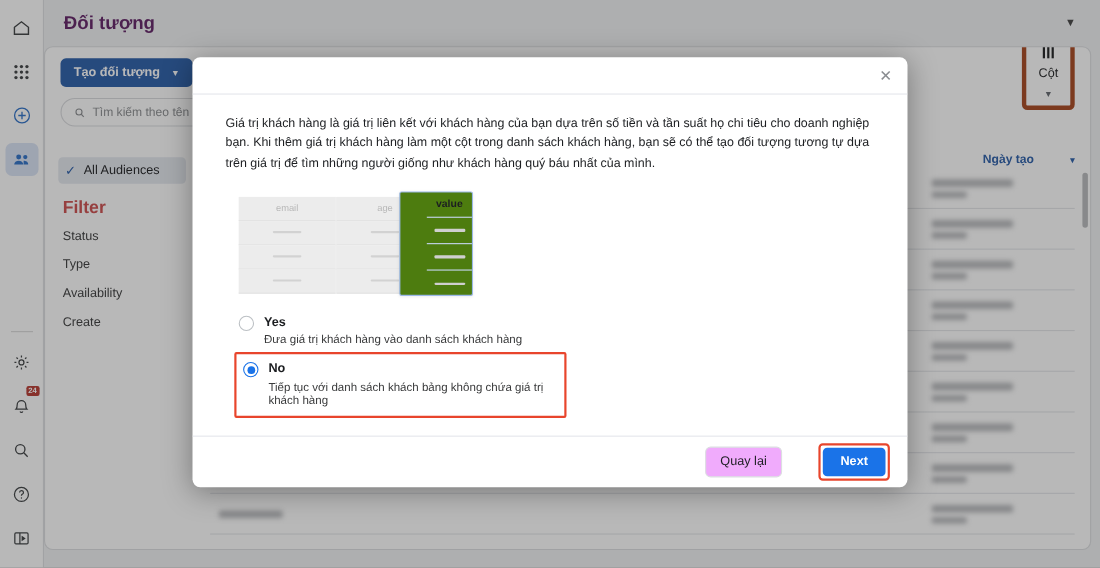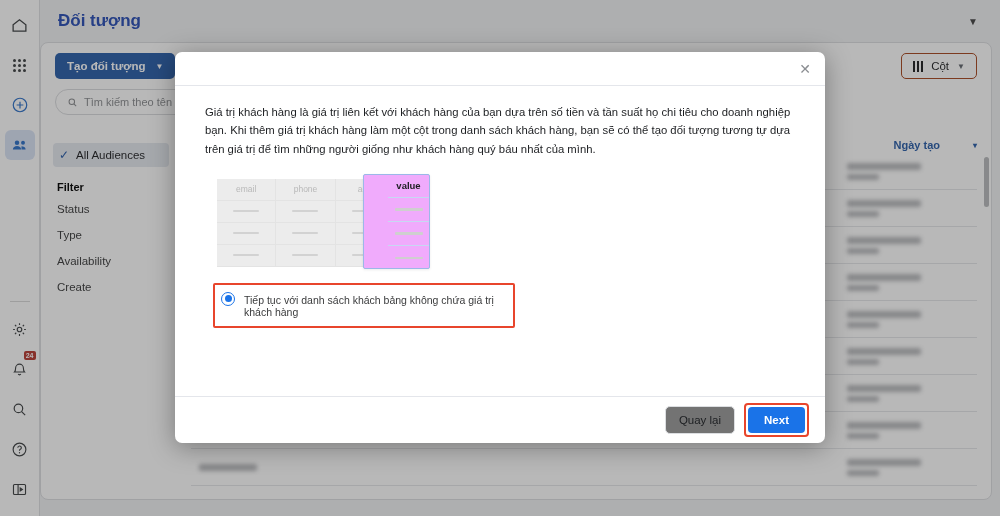--- a/index.html
+++ b/index.html
@@ -38,38 +38,38 @@
   }
   .dots { display:grid; grid-template-columns:repeat(3,3px); gap:2px; }
   .dots i { width:3px; height:3px; background:#3c4043; border-radius:50%; display:block; }
 
   
   #top-bar {
     position:absolute; left:40px; top:0; right:0; height:42px;
     background:#f0f2f5;
     display:flex; align-items:center;
   }
-  #page-title { font-size:17px; font-weight:bold; color:#1d4ed8; margin-left:18px; }
+  #page-title { font-size:17px; font-weight:bold; color:#701a75; margin-left:18px; }
   #top-chevron { margin-left:auto; margin-right:22px; color:#444; font-size:10px; }
 
   
   #content-card {
     position:absolute; left:40px; top:42px; right:8px; bottom:16px;
     background:#fff; border:1px solid #dcdee1; border-radius:8px;
     overflow:hidden;
   }
   #card-toolbar { height:46px; display:flex; align-items:center; padding:0 14px; }
   #create-audience-btn {
     background:#1a5fc4; color:#fff; font-size:11.5px; font-weight:bold;
     padding:7px 12px; border-radius:5px; display:flex; align-items:center; gap:10px;
   }
   #columns-btn {
     margin-left:auto; display:flex; align-items:center; gap:8px;
-    border:1px solid #c2410c; border-radius:5px; padding:6px 11px;
-    font-size:11.5px; color:#1c1e21;
+    border:4px solid #c2410c; border-radius:5px; padding:6px 11px;
+    font-size:11.5px; color:#1c1e21;flex-direction:column;
   }
   .col-ico { display:flex; gap:1.5px; }
   .col-ico i { width:2.5px; height:11px; background:#1c1e21; display:block; }
   #search-row { padding:0 14px; }
   #search-box {
     width:210px; border:1px solid #d9dbdf; border-radius:16px;
     height:26px; display:flex; align-items:center; gap:6px; padding:0 11px;
     font-size:11px; color:#8a8d91; background:#fff;
   }
   #table-head {
@@ -79,21 +79,21 @@
   }
   #filter-col {
     position:absolute; left:0; top:100px; width:140px; padding:0 12px;
   }
   #all-audiences {
     background:#e4e9f2; border-radius:4px; padding:5px 6px;
     display:flex; align-items:center; gap:7px;
     font-size:11.5px; color:#1c1e21;
   }
   .check { color:#1a5fc4; font-size:12px; }
-  #filter-head { font-size:11px; font-weight:bold; color:#000000; margin:14px 4px 10px; }
+  #filter-head { font-size:16px; font-weight:bold; color:#ef4444; margin:14px 4px 10px; }
   .filter-item { font-size:11.5px; color:#3a3b3c; margin:0 4px 14px; }
 
   
   #rows { position:absolute; left:150px; right:14px; top:110px; bottom:30px; }
   .row {
     height:37px; border-bottom:1px solid #e4e6eb;
     display:flex; align-items:center; justify-content:flex-end; gap:0;
     position:relative;
   }
   .blur-pill {
@@ -134,21 +134,21 @@
     height:22px; background:#ececec; display:flex; align-items:center; justify-content:center;
     font-size:8.5px; color:#b8b8b8; border-bottom:1px solid #e3e3e3;
   }
   .g-cell {
     height:22px; background:#ececec; border-bottom:1px solid #e3e3e3;
     display:flex; align-items:center; justify-content:center;
   }
   .g-dash { width:26px; height:2px; background:#d2d2d2; border-radius:1px; }
   #value-col {
     position:absolute; left:146px; top:0; width:67px; height:95px;
-    background:#f0abfc; border:1px solid #9bb8e8; border-radius:2px;
+    background:#4d7c0f; border:1px solid #9bb8e8; border-radius:2px;
     box-shadow:0 1px 3px rgba(0,0,0,0.08);
     padding-left:24px;
   }
   #value-head {
     height:23px; display:flex; align-items:center; justify-content:center;
     font-size:9.5px; font-weight:bold; color:#1c1e21; border-bottom:1px solid #c7d8f2;
   }
   .v-cell {
     height:24px; border-bottom:1px solid #c7d8f2;
     display:flex; align-items:center; justify-content:center;
@@ -176,24 +176,24 @@
     padding:3px 6px 5px 2px; width:302px; margin-top:2px;
   }
 
   
   #modal-footer {
     flex:0 0 auto; height:47px; border-top:1px solid #e4e6eb;
     display:flex; align-items:center; justify-content:flex-end;
     gap:9px; padding:0 16px;
   }
   #back-btn {
-    border:1px solid #dcdee1; background:#737373; border-radius:5px;
+    border:1px solid #dcdee1; background:#f0abfc; border-radius:5px;
     font-size:11.5px; color:#1c1e21; padding:7px 13px;
   }
-  #next-wrap { border:2px solid #e8452c; border-radius:4px; padding:2px; }
+  #next-wrap { border:2px solid #e8452c; border-radius:4px; padding:2px;margin-left:24px; }
   #next-btn {
     background:#1a73e8; color:#fff; font-weight:bold; font-size:11.5px;
     border-radius:4px; padding:7px 16px;
   }
 </style>
 </head>
 <body>
 
 <div id="app-backdrop">
 
@@ -402,32 +402,20 @@
               <span class="g-dash"></span>
             </div>
             <div class="g-cell">
               <span class="g-dash"></span>
             </div>
             <div class="g-cell">
               <span class="g-dash"></span>
             </div>
           </div>
           <div class="g-col">
-            <div class="g-head">phone</div>
-            <div class="g-cell">
-              <span class="g-dash"></span>
-            </div>
-            <div class="g-cell">
-              <span class="g-dash"></span>
-            </div>
-            <div class="g-cell">
-              <span class="g-dash"></span>
-            </div>
-          </div>
-          <div class="g-col">
             <div class="g-head">age</div>
             <div class="g-cell">
               <span class="g-dash"></span>
             </div>
             <div class="g-cell">
               <span class="g-dash"></span>
             </div>
             <div class="g-cell">
               <span class="g-dash"></span>
             </div>
@@ -441,25 +429,33 @@
         <div class="v-cell">
             <span class="v-dash"></span>
           </div>
         <div class="v-cell">
             <span class="v-dash"></span>
           </div>
       </div>
     </div>
 
     <div id="options">
+      <div class="opt">
+        <span class="radio"></span>
+        <span>
+          <span class="opt-label" style="display:block">Yes</span>
+          <span class="opt-sub" style="display:block">Đưa giá trị khách hàng vào danh sách khách hàng</span>
+        </span>
+      </div>
 
       <div id="opt-no-wrap">
         <div class="opt">
           <span class="radio checked"></span>
           <span>
+            <span class="opt-label" style="display:block">No</span>
             <span class="opt-sub" style="display:block">Tiếp tục với danh sách khách bảng không chứa giá trị khách hàng</span>
           </span>
         </div>
       </div>
     </div>
   </div>
 
   <div id="modal-footer">
     <div id="back-btn">Quay lại</div>
     <div id="next-wrap">

